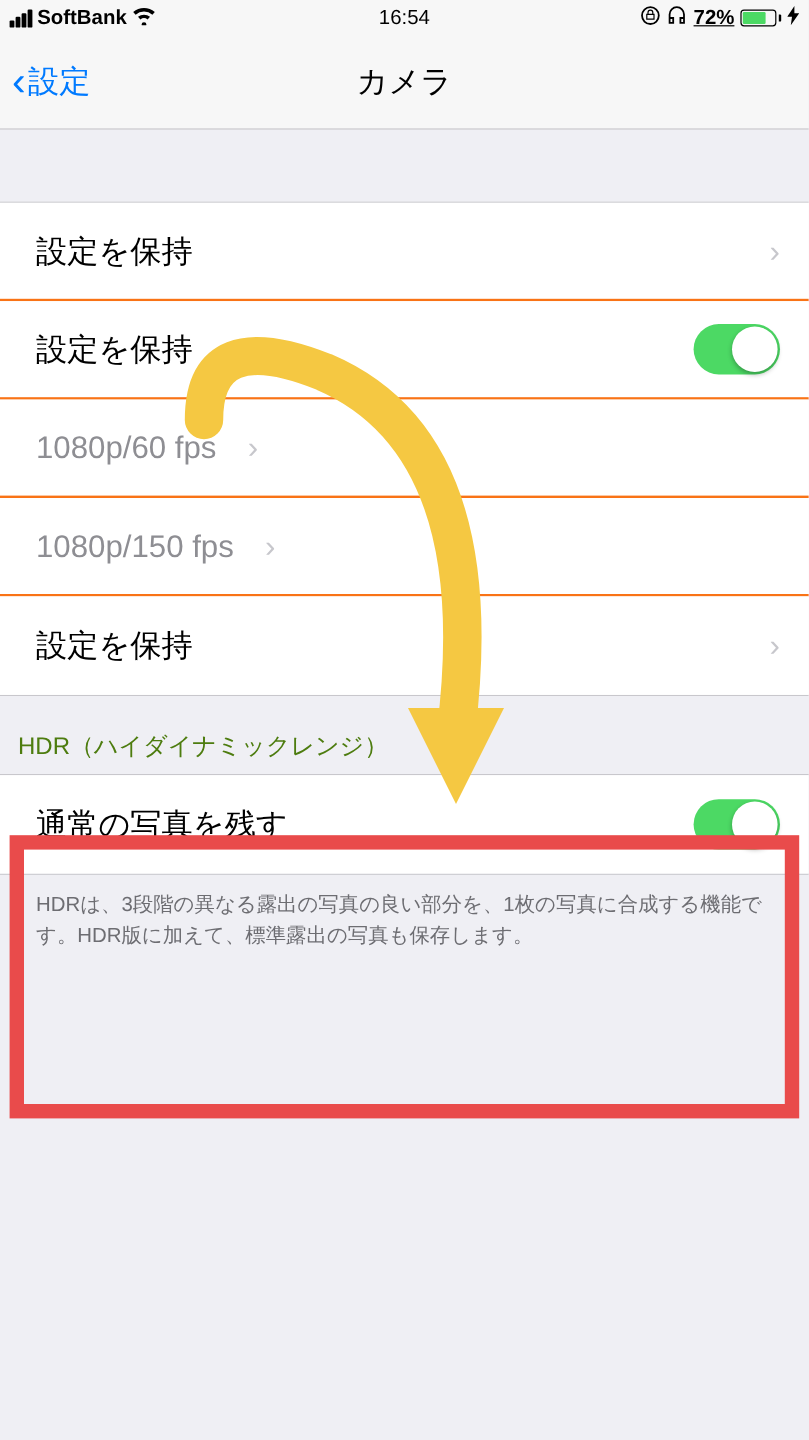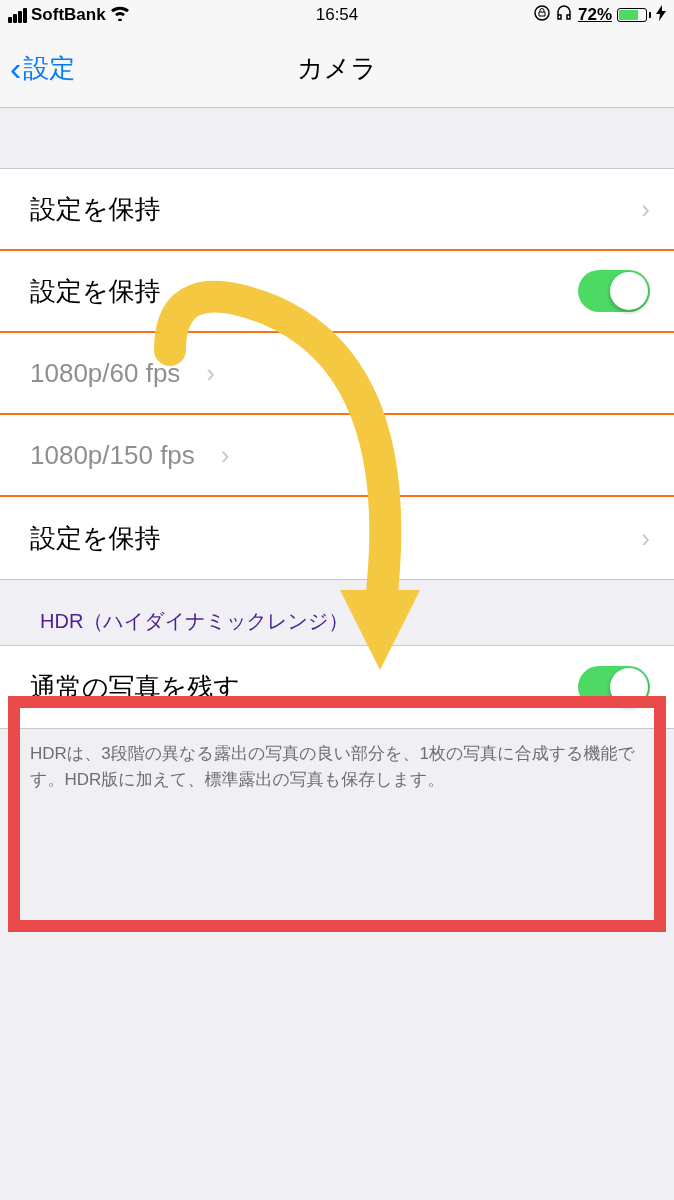--- a/index.html
+++ b/index.html
@@ -66,23 +66,23 @@
 .toggle {
   width: 72px; height: 42px; border-radius: 21px; background: #4cd964;
   position: relative; cursor: pointer;
 }
 .toggle-knob {
   width: 38px; height: 38px; border-radius: 50%; background: #fff;
   position: absolute; top: 2px; right: 2px;
   box-shadow: 0 2px 4px rgba(0,0,0,0.3);
 }
 .section-header {
-  padding: 28px 40px 10px;
+  padding: 28px 15px 10px;
   font-size: 20px;
-  color: #4c1d95;
+  color: #4d7c0f;
 }
 .section-footer {
   padding: 12px 30px 20px;
   font-size: 17px;
   color: #6d6d72;
   line-height: 1.5;
 }
 .highlight-box {
   position: absolute;
   border: 12px solid #e94b4b;

